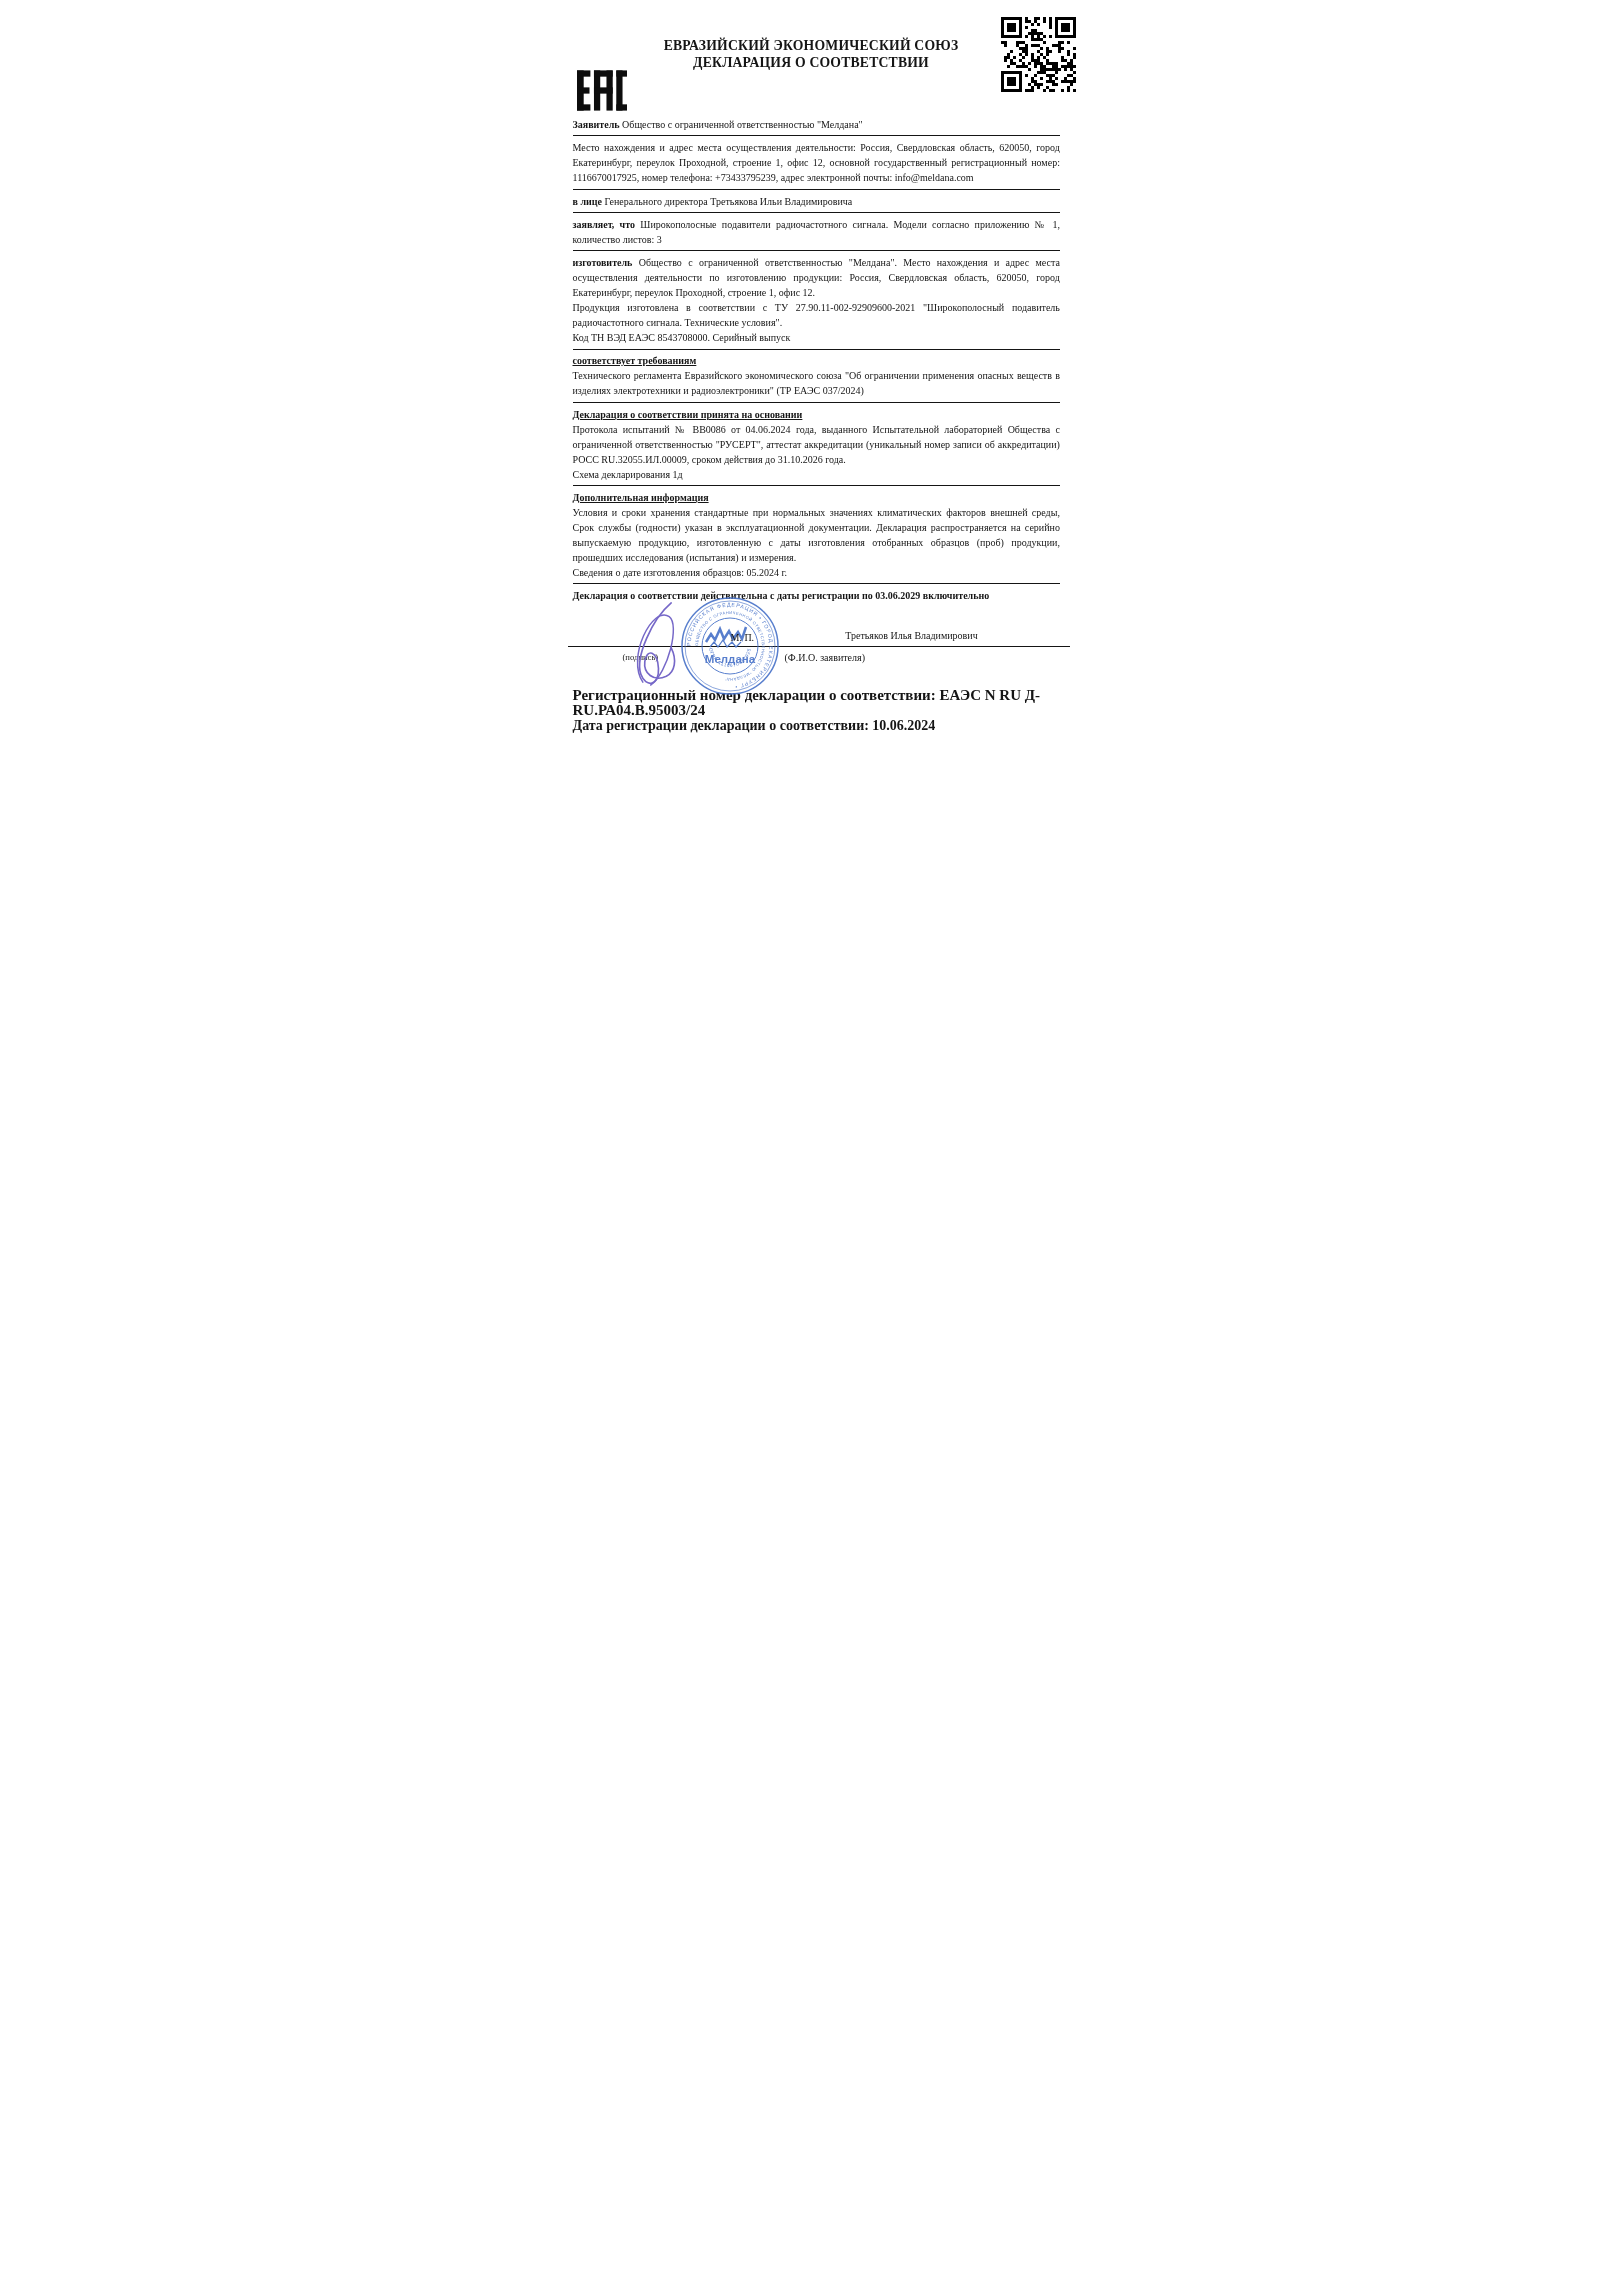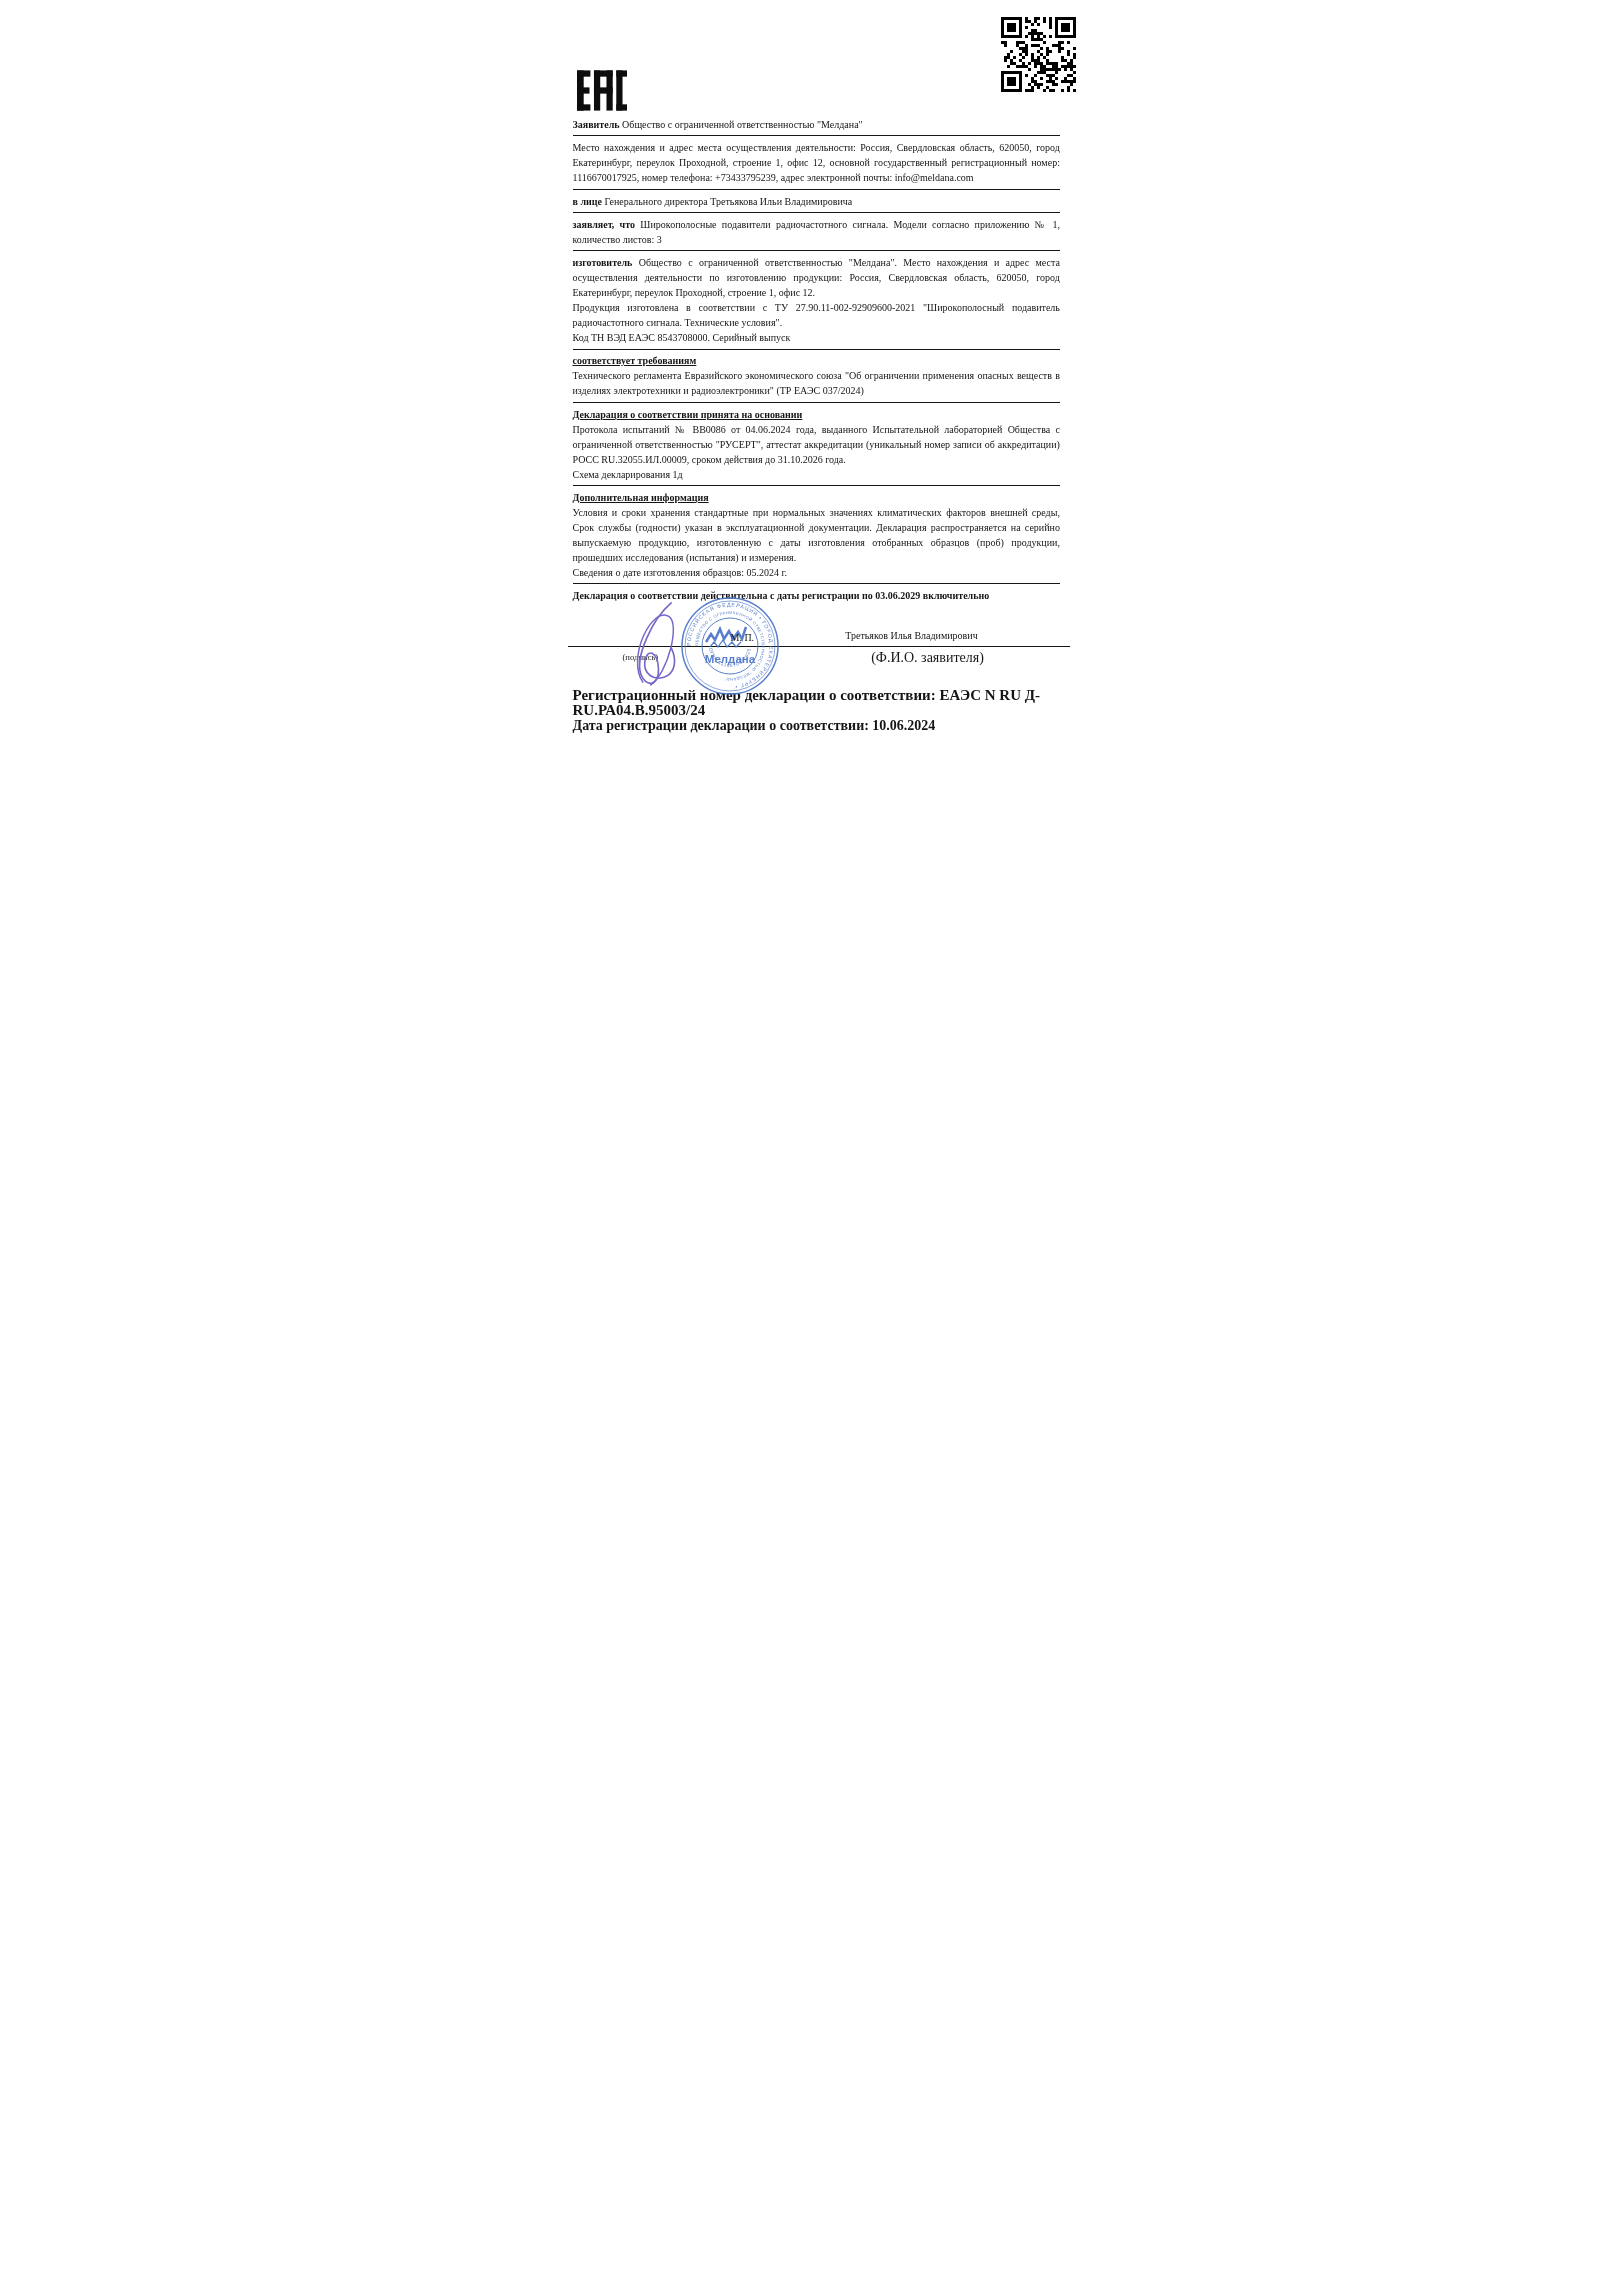--- a/index.html
+++ b/index.html
@@ -20,35 +20,39 @@
   .rule{border:none;border-top:1.5px solid #151515;margin:3.4px 0 3.9px 0;}
   .lbl{font-weight:bold;}
   .hd{font-weight:bold;margin-top:1px;}
   .sp-after{margin-bottom:6.9px;text-decoration:underline;}
   
   .sig-area{position:relative;height:81px;margin-top:3.9px;}
   .sig-rule{position:absolute;top:39px;left:-4.9px;right:-9.8px;border-top:1.5px solid #151515;}
   .cap-podpis{position:absolute;top:43px;left:50px;font-size:8.6px;}
   .mp{position:absolute;top:22.6px;left:158px;font-size:10px;z-index:3;}
   .sig-name{position:absolute;top:20.6px;left:226px;width:226px;text-align:center;font-size:10px;z-index:3;}
-  .cap-fio{position:absolute;top:43px;left:242px;width:226px;text-align:center;font-size:14px;z-index:3;}
+  .cap-fio{position:absolute;top:43px;left:212px;width:226px;text-align:left;font-size:10px;z-index:3;}
   .stamp{position:absolute;top:-10.8px;left:107px;width:100px;height:100px;z-index:2;opacity:.92;}
   .autograph{position:absolute;top:-6.9px;left:55px;width:59px;height:88px;z-index:2;}
   
   .reg-line{font-weight:bold;font-size:15px;margin-top:4.9px;}
   .reg-date{font-weight:bold;font-size:14px;margin-top:11.8px;}
   .stamp text{font-family:"Liberation Sans","DejaVu Sans",sans-serif;}
   .stamp .company-word{font-size:23px;font-weight:bold;}
 </style>
 </head>
 <body>
 
 <div class="page">
 
   <div class="header">
+    <div class="titles">
+      <div>ЕВРАЗИЙСКИЙ ЭКОНОМИЧЕСКИЙ СОЮЗ</div>
+      <div>ДЕКЛАРАЦИЯ О СООТВЕТСТВИИ</div>
+    </div>
 
     <svg class="eac-mark" viewBox="0 0 112 90" aria-hidden="true">
       <g fill="#0d0d0d">
 
         <rect x="0" y="0" width="15" height="90"></rect>
         <rect x="0" y="0" width="30" height="14"></rect>
         <rect x="0" y="38" width="28" height="14"></rect>
         <rect x="0" y="76" width="30" height="14"></rect>
 
         <rect x="38" y="0" width="14" height="90"></rect>

